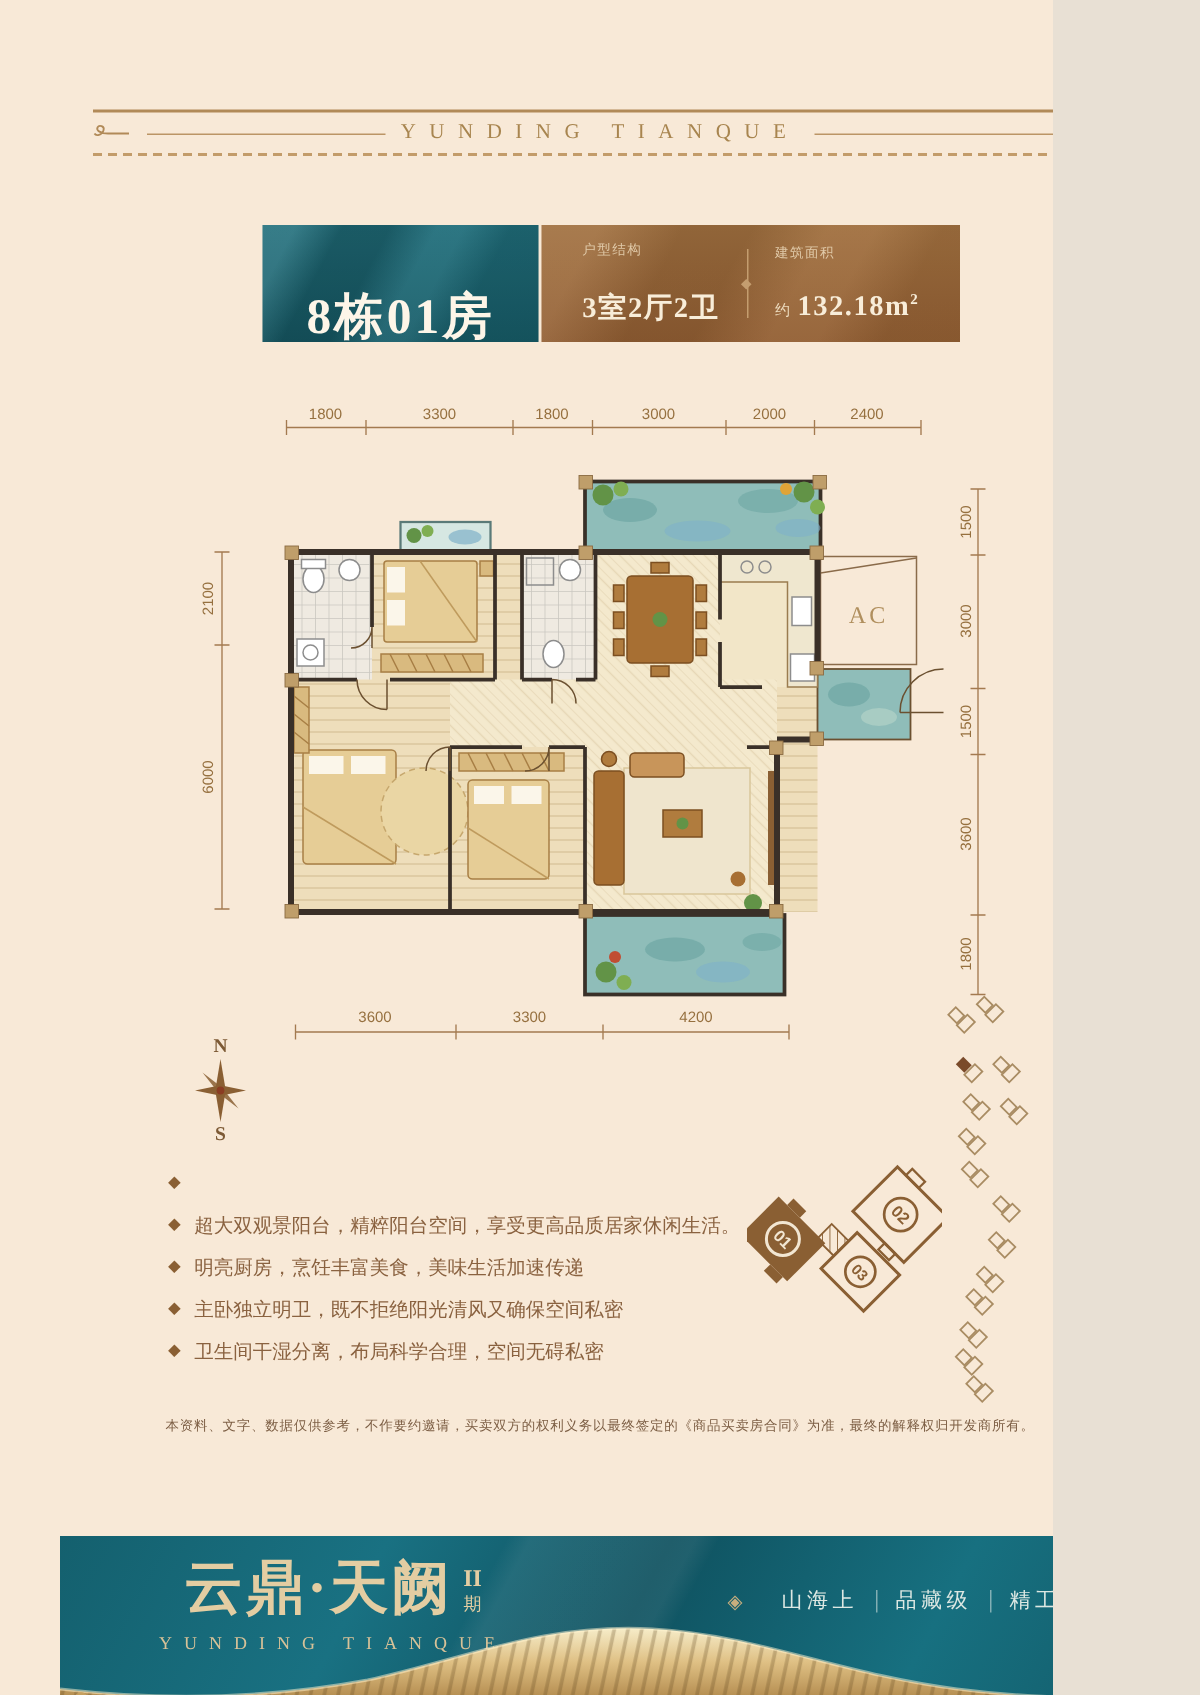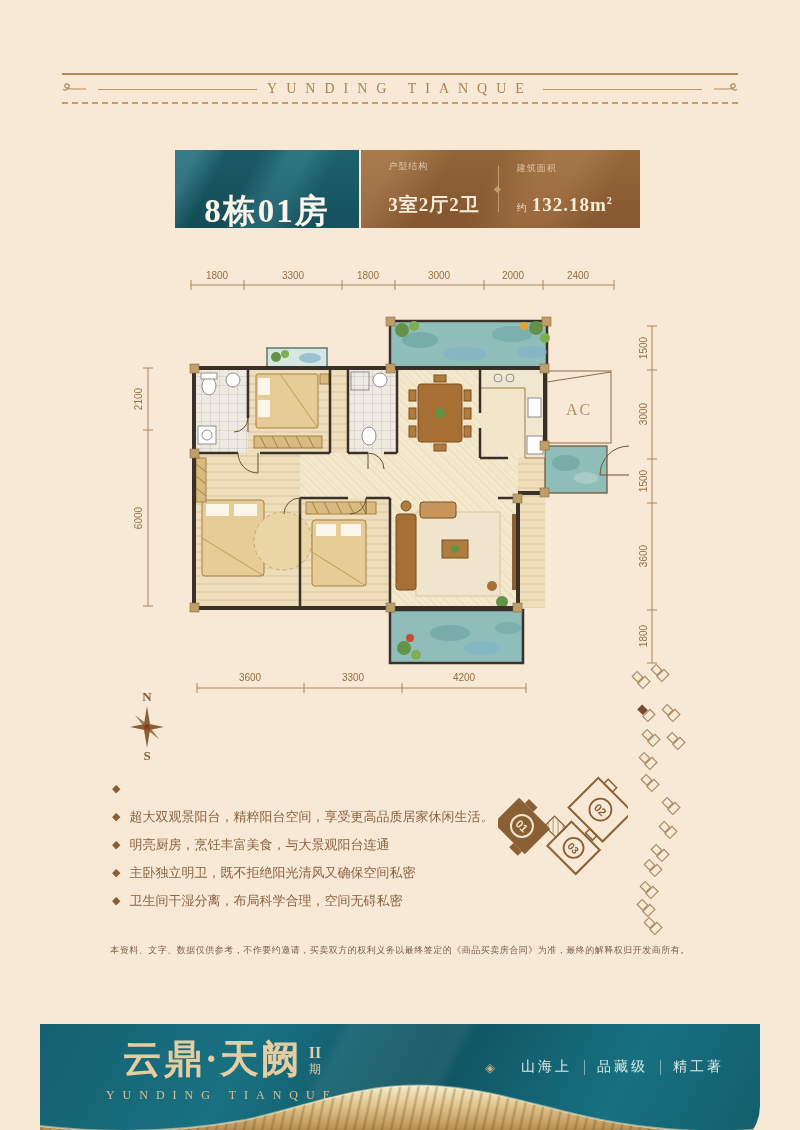--- a/index.html
+++ b/index.html
@@ -1,16 +1,16 @@
 <!DOCTYPE html>
 <html><head>
 <meta charset="utf-8">
 <style>
   html,body{margin:0;padding:0;background:#e8e0d4;}
-  .page{position:relative;width:800px;height:1130px;background:#f8e9d7;overflow:hidden;
+  .page{position:relative;width:702px;height:1130px;background:#f8e9d7;overflow:hidden;
         font-family:"Liberation Sans",sans-serif;}
   
   .mast-solid{position:absolute;left:62px;top:73px;width:676px;border-top:2px solid #b18a58;}
   .mast-row{position:absolute;left:62px;top:80px;width:676px;height:18px;display:flex;align-items:center;}
   .mast-seg{flex:1;border-top:1px solid #bb9566;margin:0 10px;}
   .mast-title{font-family:"Liberation Serif",serif;font-size:14px;letter-spacing:9px;color:#a8854f;white-space:nowrap;}
   .mast-dash{position:absolute;left:62px;top:102px;width:676px;border-top:2px dashed #c39c6a;}
   .curl{flex:0 0 auto;width:26px;height:14px;}
   
   .unit-box{position:absolute;left:175px;top:150px;width:184px;height:78px;
@@ -381,21 +381,21 @@
   <div class="features">
     <div class="feat">
         <span class="feat-diamond">◆</span>
       </div>
     <div class="feat">
         <span class="feat-diamond">◆</span>
         <span>超大双观景阳台，精粹阳台空间，享受更高品质居家休闲生活。</span>
       </div>
     <div class="feat">
         <span class="feat-diamond">◆</span>
-        <span>明亮厨房，烹饪丰富美食，与大景观阳台连通</span>
+        <span>明亮厨房，烹饪丰富美食，美味生活加速传递</span>
       </div>
     <div class="feat">
         <span class="feat-diamond">◆</span>
         <span>主卧独立明卫，既不拒绝阳光清风又确保空间私密</span>
       </div>
     <div class="feat">
         <span class="feat-diamond">◆</span>
         <span>卫生间干湿分离，布局科学合理，空间无碍私密</span>
       </div>
   </div>

